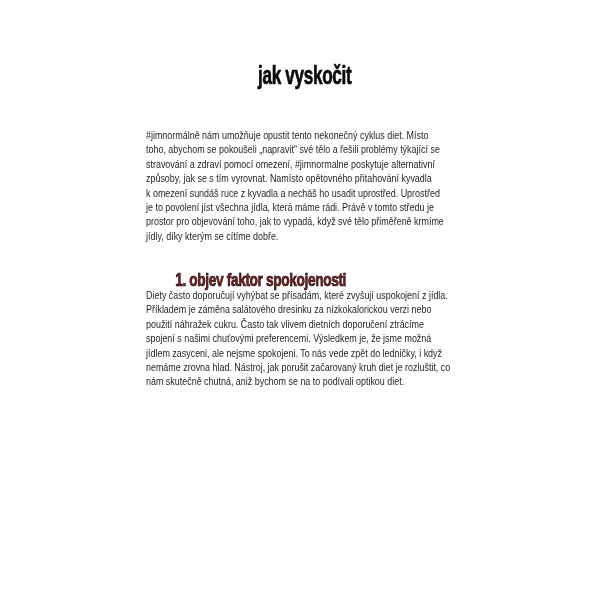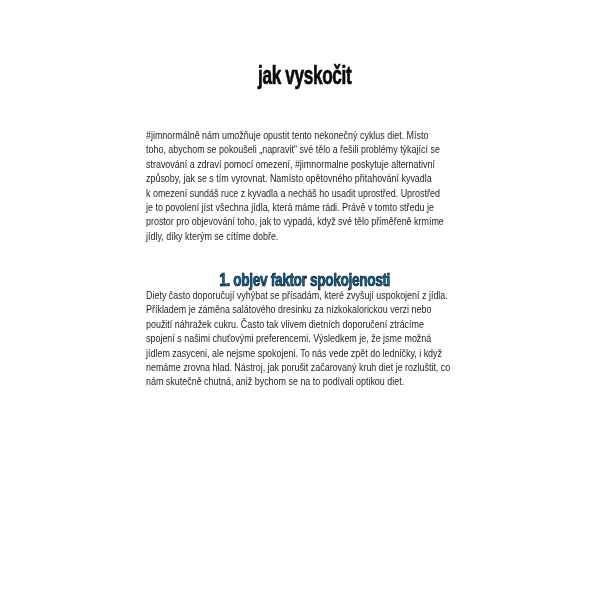--- a/index.html
+++ b/index.html
@@ -35,22 +35,21 @@
     -webkit-text-stroke: 0.7px #0a0a0a;
     letter-spacing: -0.5px;
   }
   .title-line { display: block; }
   
   .section-heading {
     position: absolute;
     top: 245px;
     left: 142px;
     width: 326px;
-    text-align: center;
-    color: #0369a1;
+    color: #7f1d1d;
     font-weight: bold;
     font-size: 19px;
     line-height: 21px;
     margin-top: 24px;
   }
   .section-heading .condensed {
     transform: scaleX(0.72);
   }
   
   .para {

